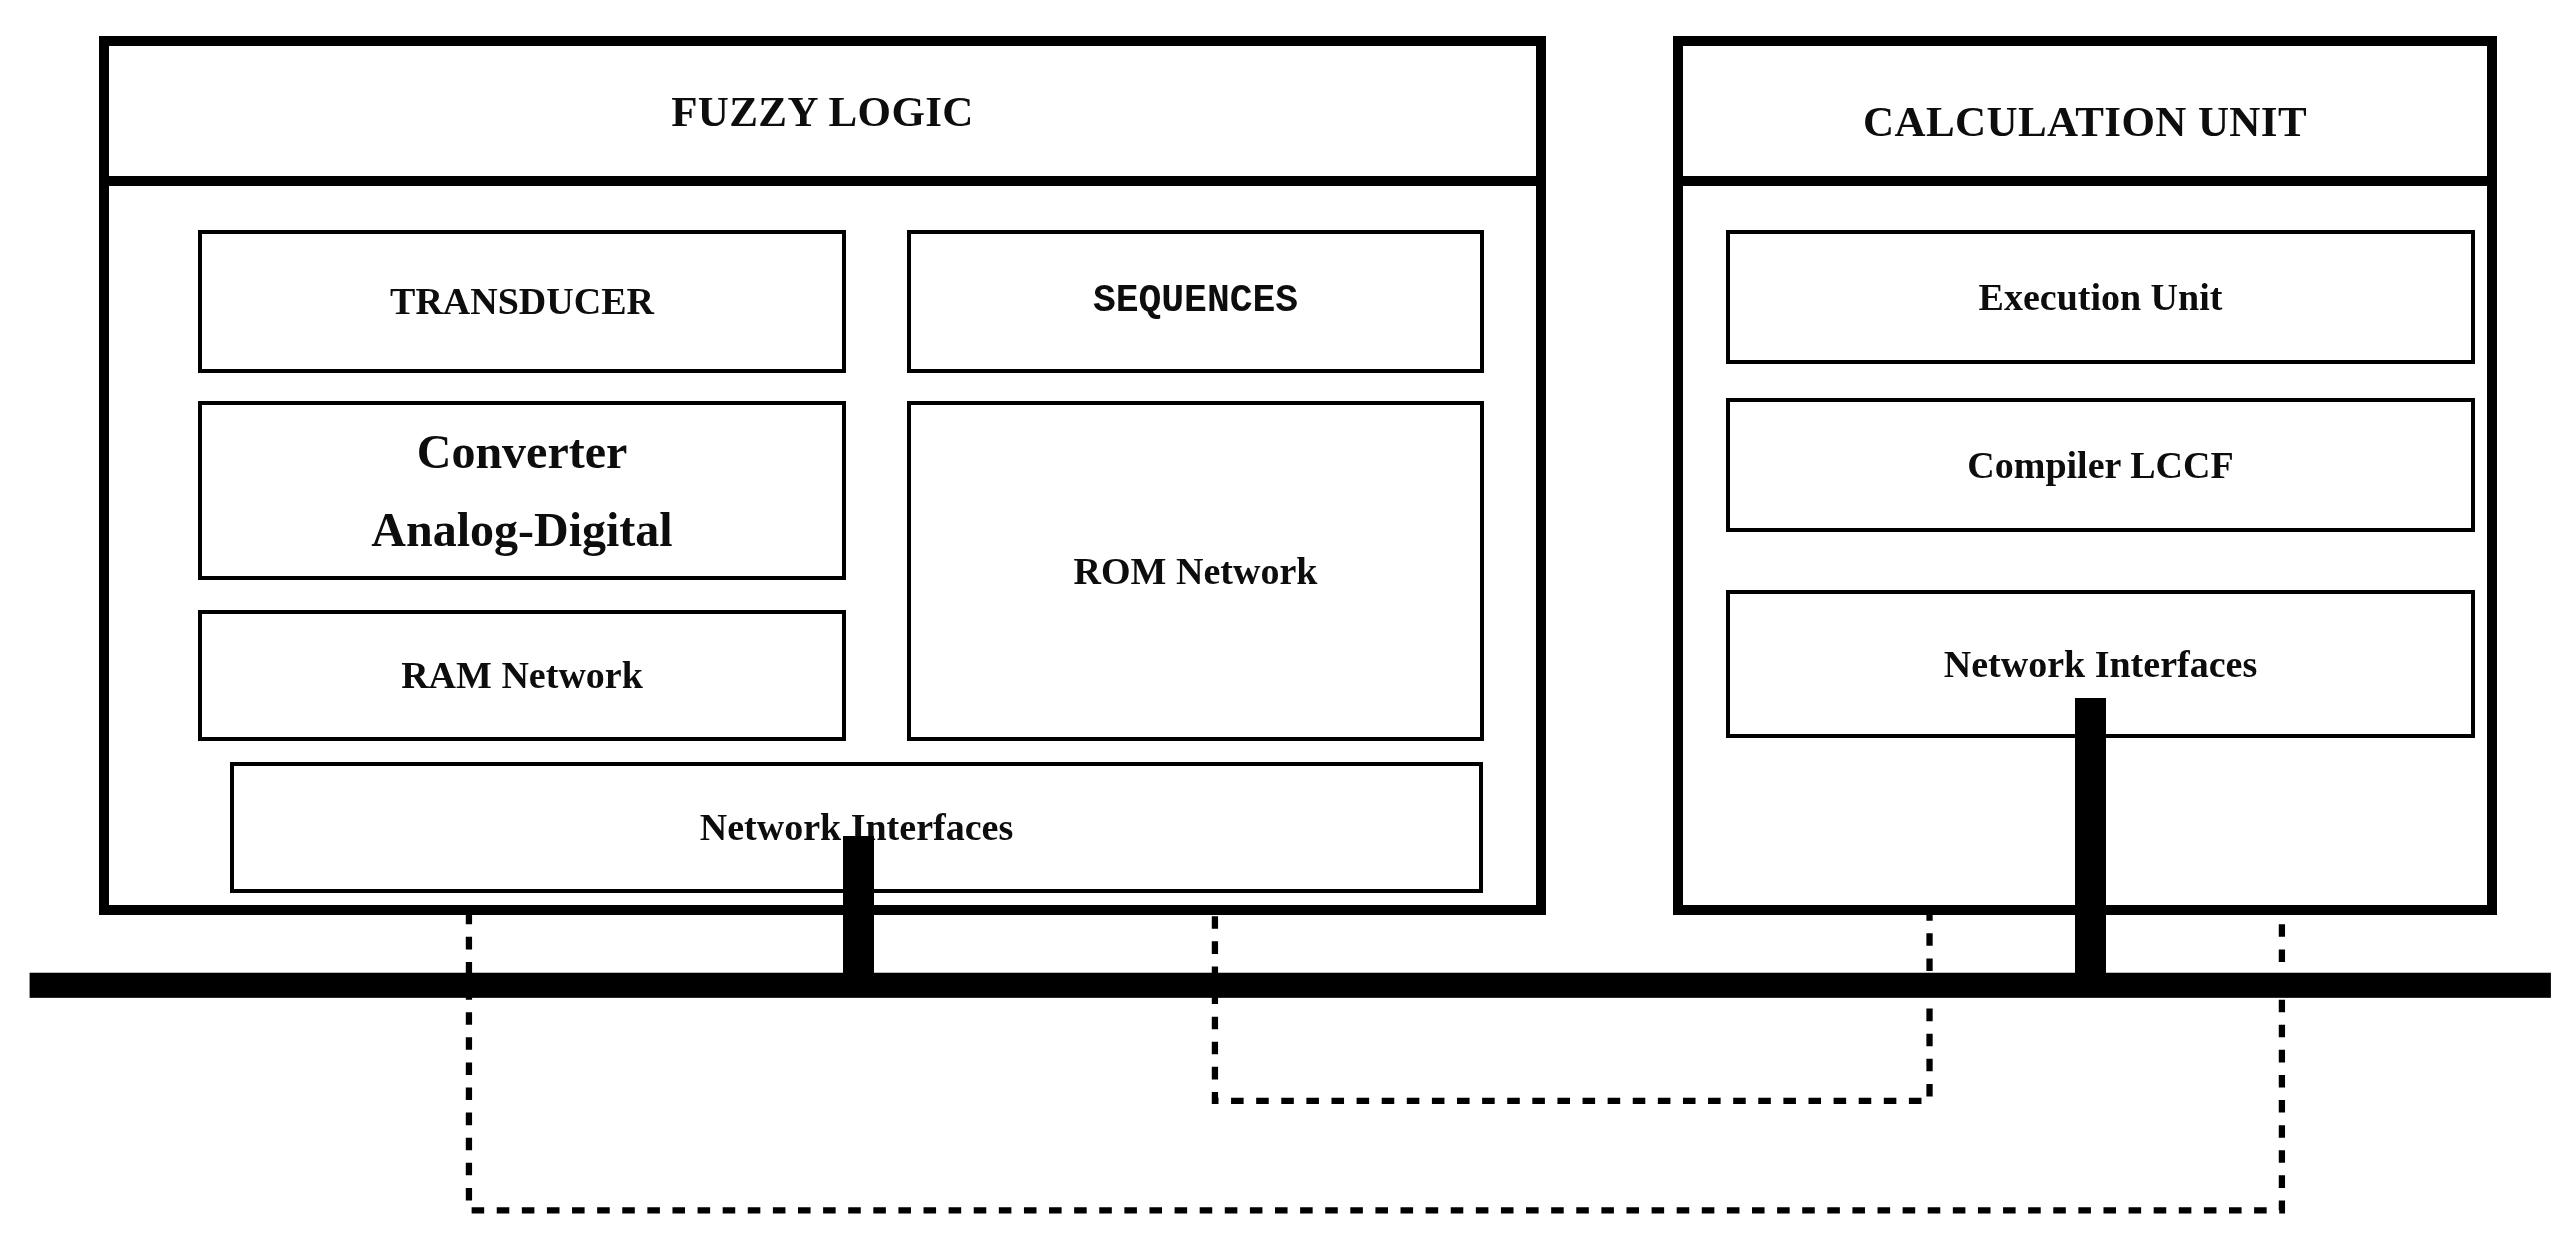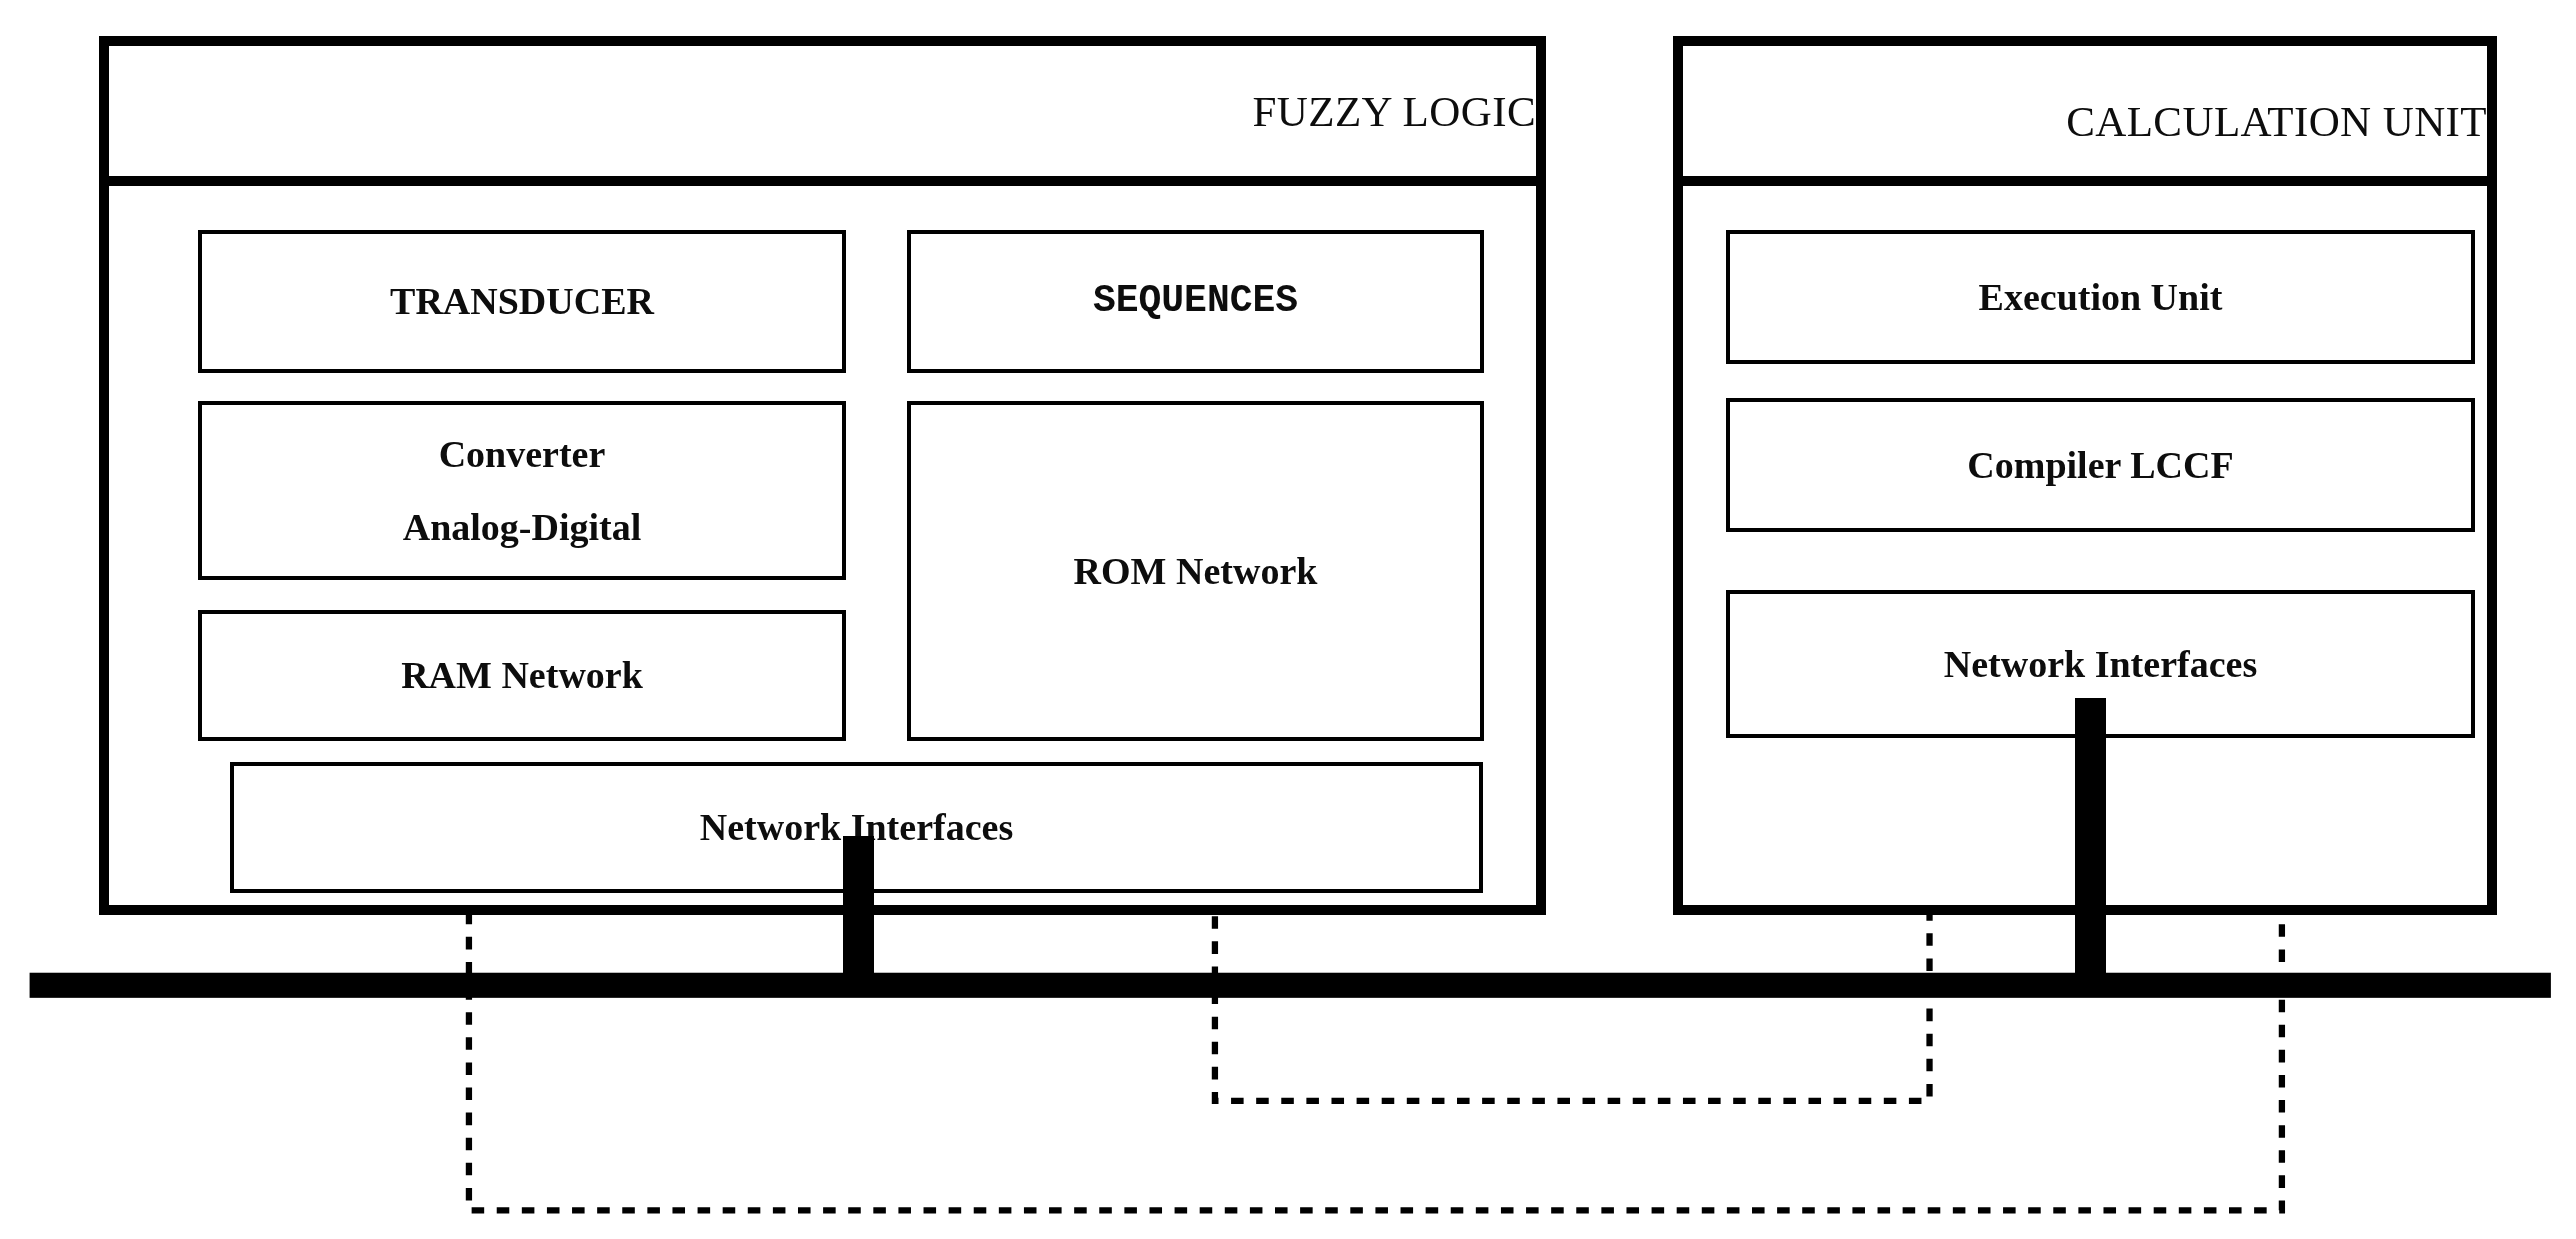--- a/index.html
+++ b/index.html
@@ -30,22 +30,22 @@
     background: #ffffff;
     border: 10px solid #000000;
     box-sizing: border-box;
   }
   .panel-title {
     position: absolute;
     left: 0;
     right: 0;
     display: flex;
     align-items: center;
-    justify-content: flex-end;
-    font-weight: normal;
+    justify-content: center;
+    font-weight: bold;
     color: #0d0d0d;
     letter-spacing: 0.4px;
     white-space: nowrap;
   }
   .panel-title-rule {
     position: absolute;
     left: 0;
     right: 0;
     height: 10px;
     background: #000000;
@@ -96,21 +96,21 @@
 
     <div class="panel-title" style="top:0; height:130px; font-size:43px;">
       <span>FUZZY LOGIC</span>
     </div>
     <div class="panel-title-rule" style="top:130px;"></div>
 
     <div class="blk" style="left:78px; top:184px; width:648px; height:143px; font-size:38px;">
       <span class="ln">TRANSDUCER</span>
     </div>
 
-    <div class="blk two-stack" style="left:78px; top:355px; width:648px; height:179px; font-size:38px;text-align:center;">
+    <div class="blk two-stack" style="left:78px; top:355px; width:648px; height:179px; font-size:48px;text-align:center;">
       <span class="ln">Converter</span>
       <span class="ln">Analog-Digital</span>
     </div>
 
     <div class="blk" style="left:78px; top:564px; width:648px; height:131px; font-size:38px;">
       <span class="ln">RAM Network</span>
     </div>
 
     <div class="blk" style="left:787px; top:184px; width:577px; height:143px; font-size:38px;font-family:Liberation Mono, monospace;">
       <span class="ln">SEQUENCES</span>

